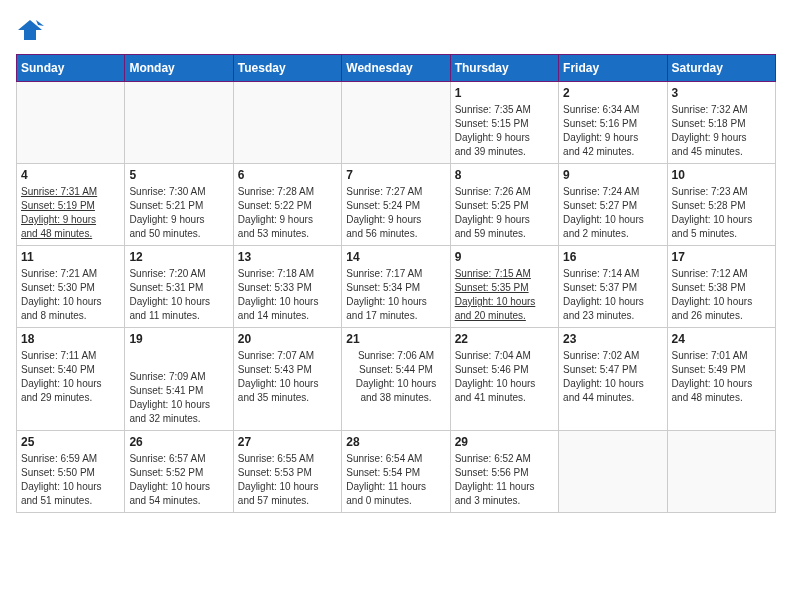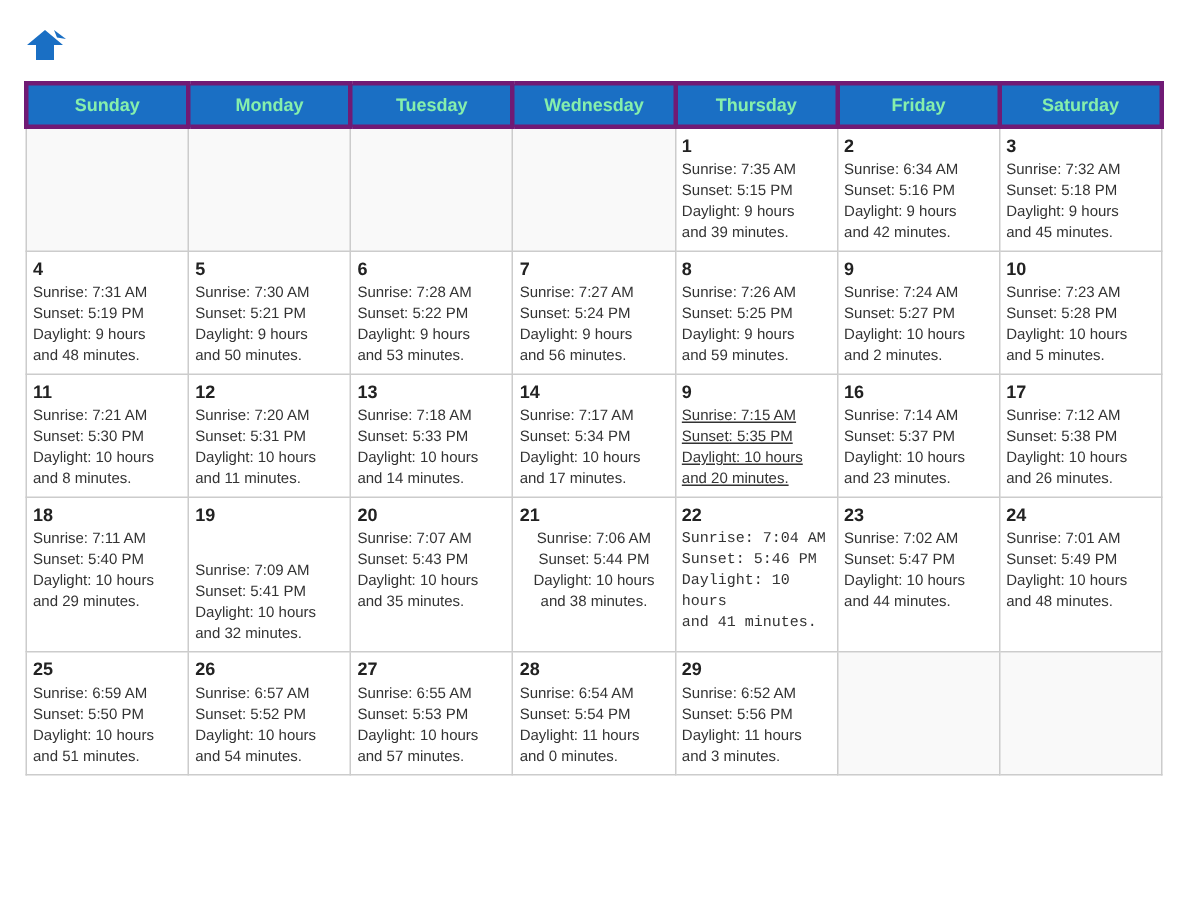--- a/index.html
+++ b/index.html
@@ -44,25 +44,25 @@
       font-size: 14px;
       color: #555;
     }
     .calendar {
       width: 100%;
       border-collapse: collapse;
       font-size: 11px;
     }
     .calendar th {
       background: #1a6fc4;
-      color: #86efac;
+      color: #ffffff;
       padding: 6px 4px;
-      text-align: center;
+      text-align: left;
       font-size: 12px;
-      border: 3px solid #701a75;
+      border: 1px solid #701a75;
     }
     .calendar td {
       border: 1px solid #ccc;
       vertical-align: top;
       padding: 4px;
       width: calc(100% / 7);
       min-height: 80px;
       background: #fff;
     }
     .calendar td.empty {
@@ -138,21 +138,21 @@
           <div class="day-number">3</div>
           <div class="day-info" style="white-space: pre-line;">Sunrise: 7:32 AM
 Sunset: 5:18 PM
 Daylight: 9 hours
 and 45 minutes.</div>
         </td>
       </tr>
       <tr>
         <td>
           <div class="day-number">4</div>
-          <div class="day-info" style="white-space: pre-line;">Sunrise: 7:31 AM
+          <div class="day-info" style="white-space: pre-line; text-decoration: underline;">Sunrise: 7:31 AM
 Sunset: 5:19 PM
 Daylight: 9 hours
 and 48 minutes.</div>
         </td>
         <td>
           <div class="day-number">5</div>
           <div class="day-info" style="white-space: pre-line;">Sunrise: 7:30 AM
 Sunset: 5:21 PM
 Daylight: 9 hours
 and 50 minutes.</div>
@@ -268,21 +268,21 @@
         </td>
         <td>
           <div class="day-number">21</div>
           <div class="day-info" style="white-space: pre-line; text-align: center;">Sunrise: 7:06 AM
 Sunset: 5:44 PM
 Daylight: 10 hours
 and 38 minutes.</div>
         </td>
         <td>
           <div class="day-number">22</div>
-          <div class="day-info" style="white-space: pre-line; font-family: Liberation Mono, monospace;">Sunrise: 7:04 AM
+          <div class="day-info" style="white-space: pre-line;">Sunrise: 7:04 AM
 Sunset: 5:46 PM
 Daylight: 10 hours
 and 41 minutes.</div>
         </td>
         <td>
           <div class="day-number">23</div>
           <div class="day-info" style="white-space: pre-line;">Sunrise: 7:02 AM
 Sunset: 5:47 PM
 Daylight: 10 hours
 and 44 minutes.</div>

